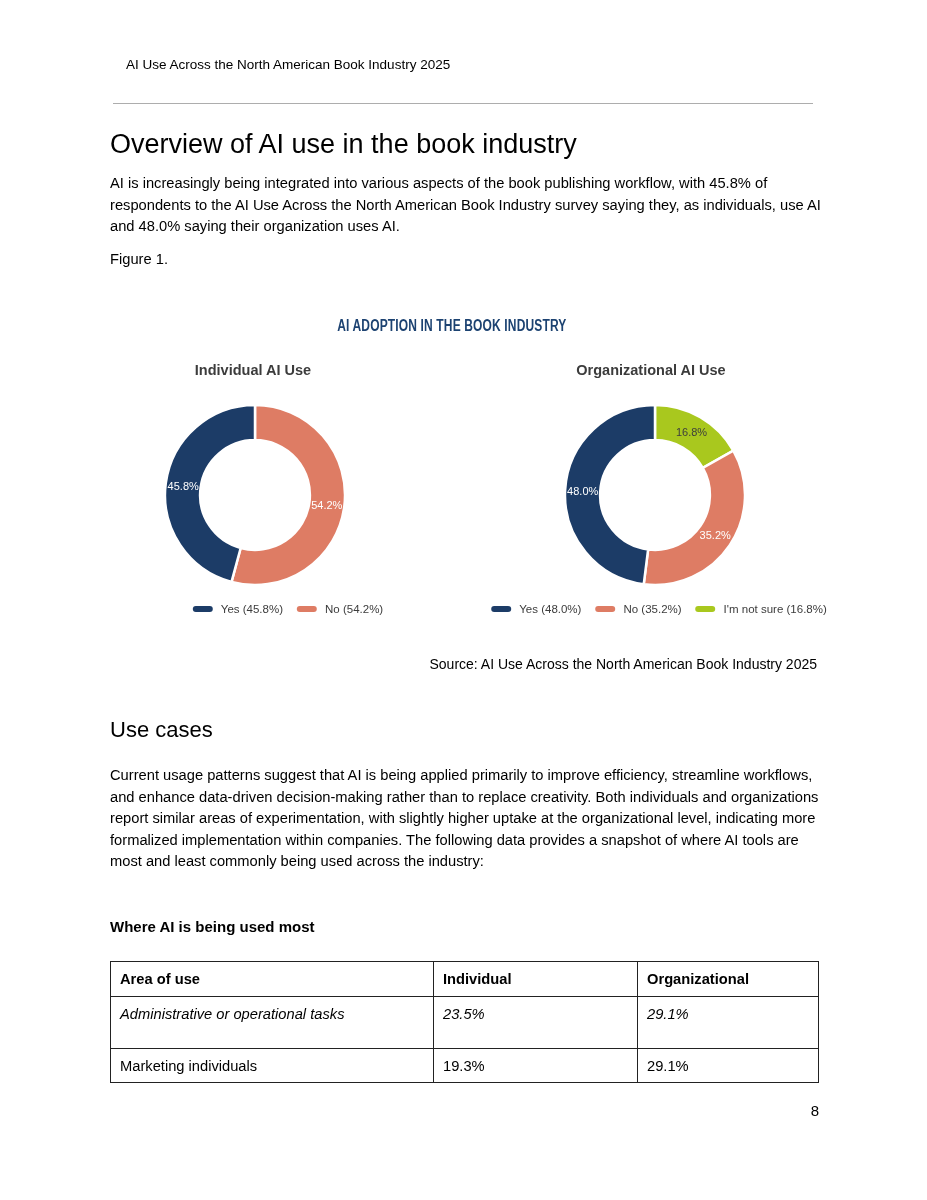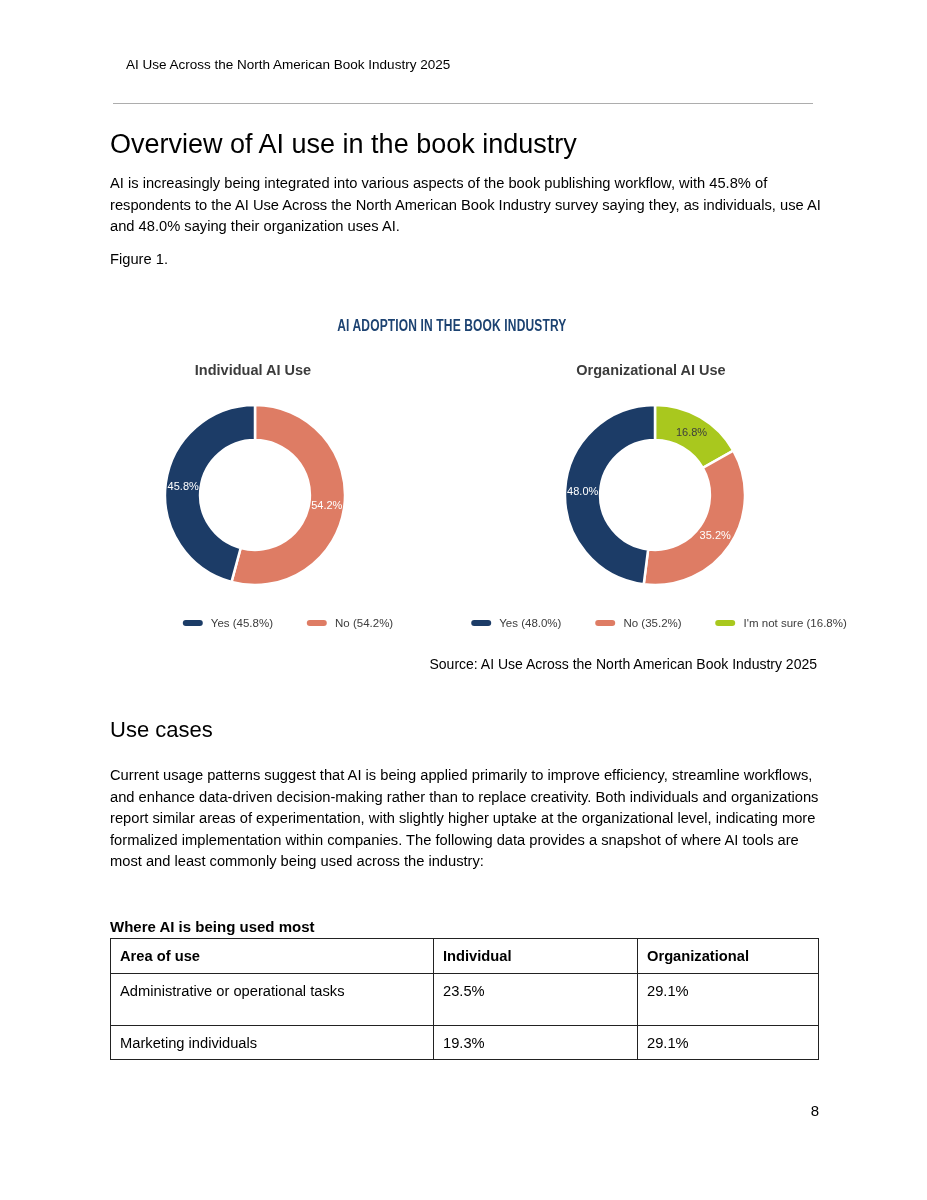--- a/index.html
+++ b/index.html
@@ -13,35 +13,35 @@
   .figure-label{left:110px;top:251px;font-size:14.7px;}
   .figure{left:110px;top:280px;width:707px;height:410px;}
   .chart-main-title{left:0;top:37px;width:684px;text-align:center;}
   .chart-main-title span{display:inline-block;font-size:16px;font-weight:700;
       color:#1c4271;transform:scaleX(0.75);transform-origin:center;letter-spacing:0.2px;}
   .chart-subtitle{top:82px;width:280px;text-align:center;font-size:14.5px;font-weight:600;color:#3c3c3c;}
   .sub1{left:3px;} .sub2{left:401px;}
   .donut{width:220px;height:220px;top:105px;}
   .donut1{left:35px;} .donut2{left:435px;}
   .donut svg text{font-family:"Liberation Sans",sans-serif;}
-  .legend{top:337px;display:flex;gap:34px;white-space:nowrap;transform:translateX(-50%);justify-content:center;}
+  .legend{top:323px;display:flex;gap:14px;white-space:nowrap;transform:translateX(-50%);justify-content:center;}
   .legend1{left:178px;} .legend2{left:549px;}
   .legend-item{display:flex;align-items:center;gap:8px;}
   .legend-swatch{display:inline-block;width:20px;height:6px;border-radius:3px;}
   .legend-label{font-size:11.5px;color:#3c3c3c;}
   .source{right:0;top:376px;font-size:14px;color:#000000;}
   .h2{left:110px;top:716px;font-size:22px;line-height:28px;font-weight:400;}
   .usecases-para{left:110px;top:765px;width:717px;font-size:14.7px;line-height:21.5px;}
   .table-heading{left:110px;top:918px;font-size:15px;font-weight:700;}
-  .data-table{left:110px;top:938px;border-collapse:collapse;table-layout:fixed;width:708px;border-radius:24px;}
+  .data-table{left:110px;top:961px;border-collapse:collapse;table-layout:fixed;width:708px;border-radius:24px;}
   .data-table th,.data-table td{border:1.5px solid #222;font-size:14.7px;text-align:left;
       padding:0 0 0 9px;overflow:hidden;}
   .data-table th{height:34px;font-weight:700;vertical-align:middle;}
   .data-table td{vertical-align:top;padding-top:9px;}
-  .row-tall td{height:42px;} .row-short td{height:24px;}
+  .row-tall td{height:42px;font-style:italic;} .row-short td{height:24px;}
   .page-number{right:108px;top:1102px;font-size:15px;}
 </style>
 </head>
 <body>
 
 <div class="page">
 
   <div class="abs header-text">AI Use Across the North American Book Industry 2025</div>
   <div class="abs rule"></div>
 

